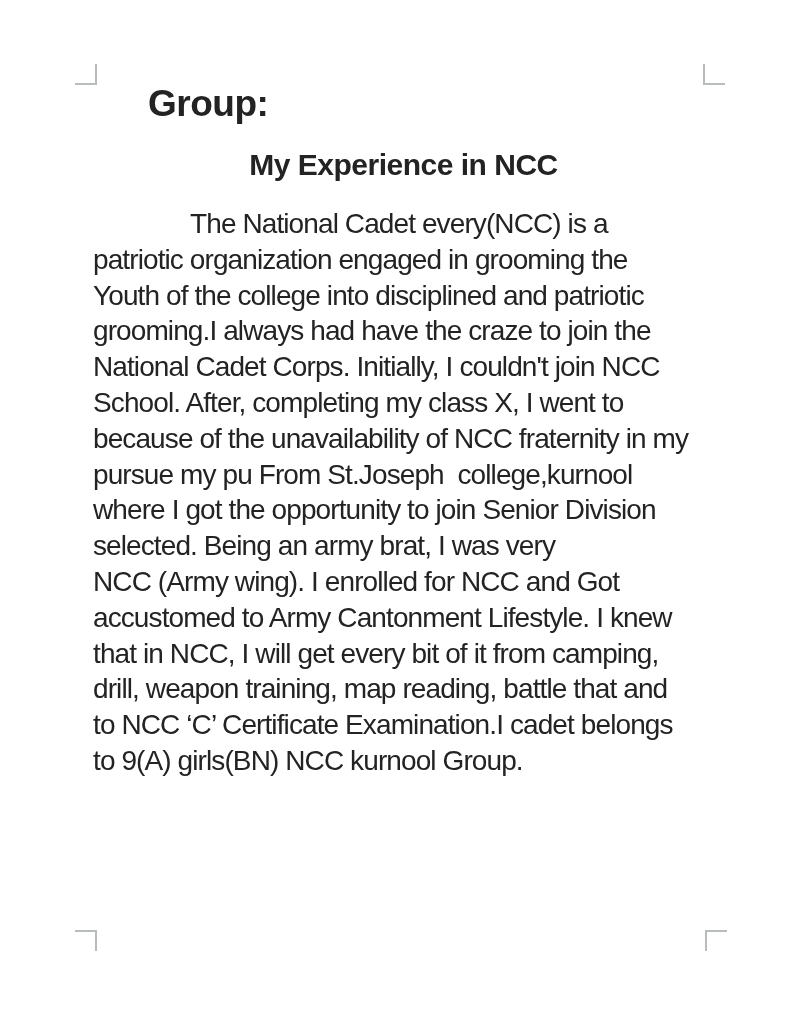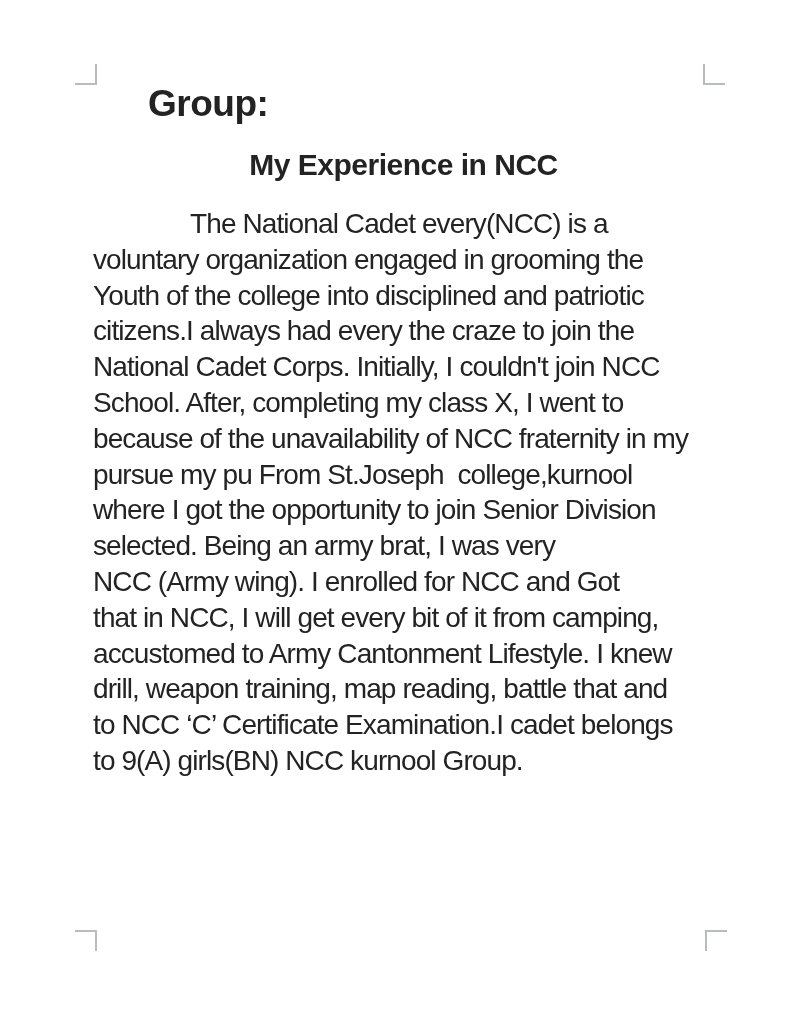--- a/index.html
+++ b/index.html
@@ -95,30 +95,30 @@
   <div class="crop tr"></div>
   <div class="crop bl"></div>
   <div class="crop br"></div>
 
   <h2 class="section-label">Group:</h2>
 
   <h1 class="doc-title">My Experience in NCC</h1>
 
   <div class="essay">
     <div class="line indent">The National Cadet every(NCC) is a</div>
-    <div class="line">voluntary organization engaged in grooming the</div>
+    <div class="line">patriotic organization engaged in grooming the</div>
     <div class="line">Youth of the college into disciplined and patriotic</div>
-    <div class="line">citizens.I always had every the craze to join the</div>
+    <div class="line">grooming.I always had have the craze to join the</div>
     <div class="line">National Cadet Corps. Initially, I couldn't join NCC</div>
     <div class="line">School. After, completing my class X, I went to</div>
     <div class="line">because of the unavailability of NCC fraternity in my</div>
     <div class="line">pursue my pu From St.Joseph  college,kurnool</div>
     <div class="line">where I got the opportunity to join Senior Division</div>
     <div class="line">selected. Being an army brat, I was very</div>
     <div class="line">NCC (Army wing). I enrolled for NCC and Got</div>
+    <div class="line">accustomed to Army Cantonment Lifestyle. I knew</div>
     <div class="line">that in NCC, I will get every bit of it from camping,</div>
-    <div class="line">accustomed to Army Cantonment Lifestyle. I knew</div>
     <div class="line">drill, weapon training, map reading, battle that and</div>
     <div class="line">to NCC ‘C’ Certificate Examination.I cadet belongs</div>
     <div class="line">to 9(A) girls(BN) NCC kurnool Group.</div>
   </div>
 
 </div>
 
 </body></html>

